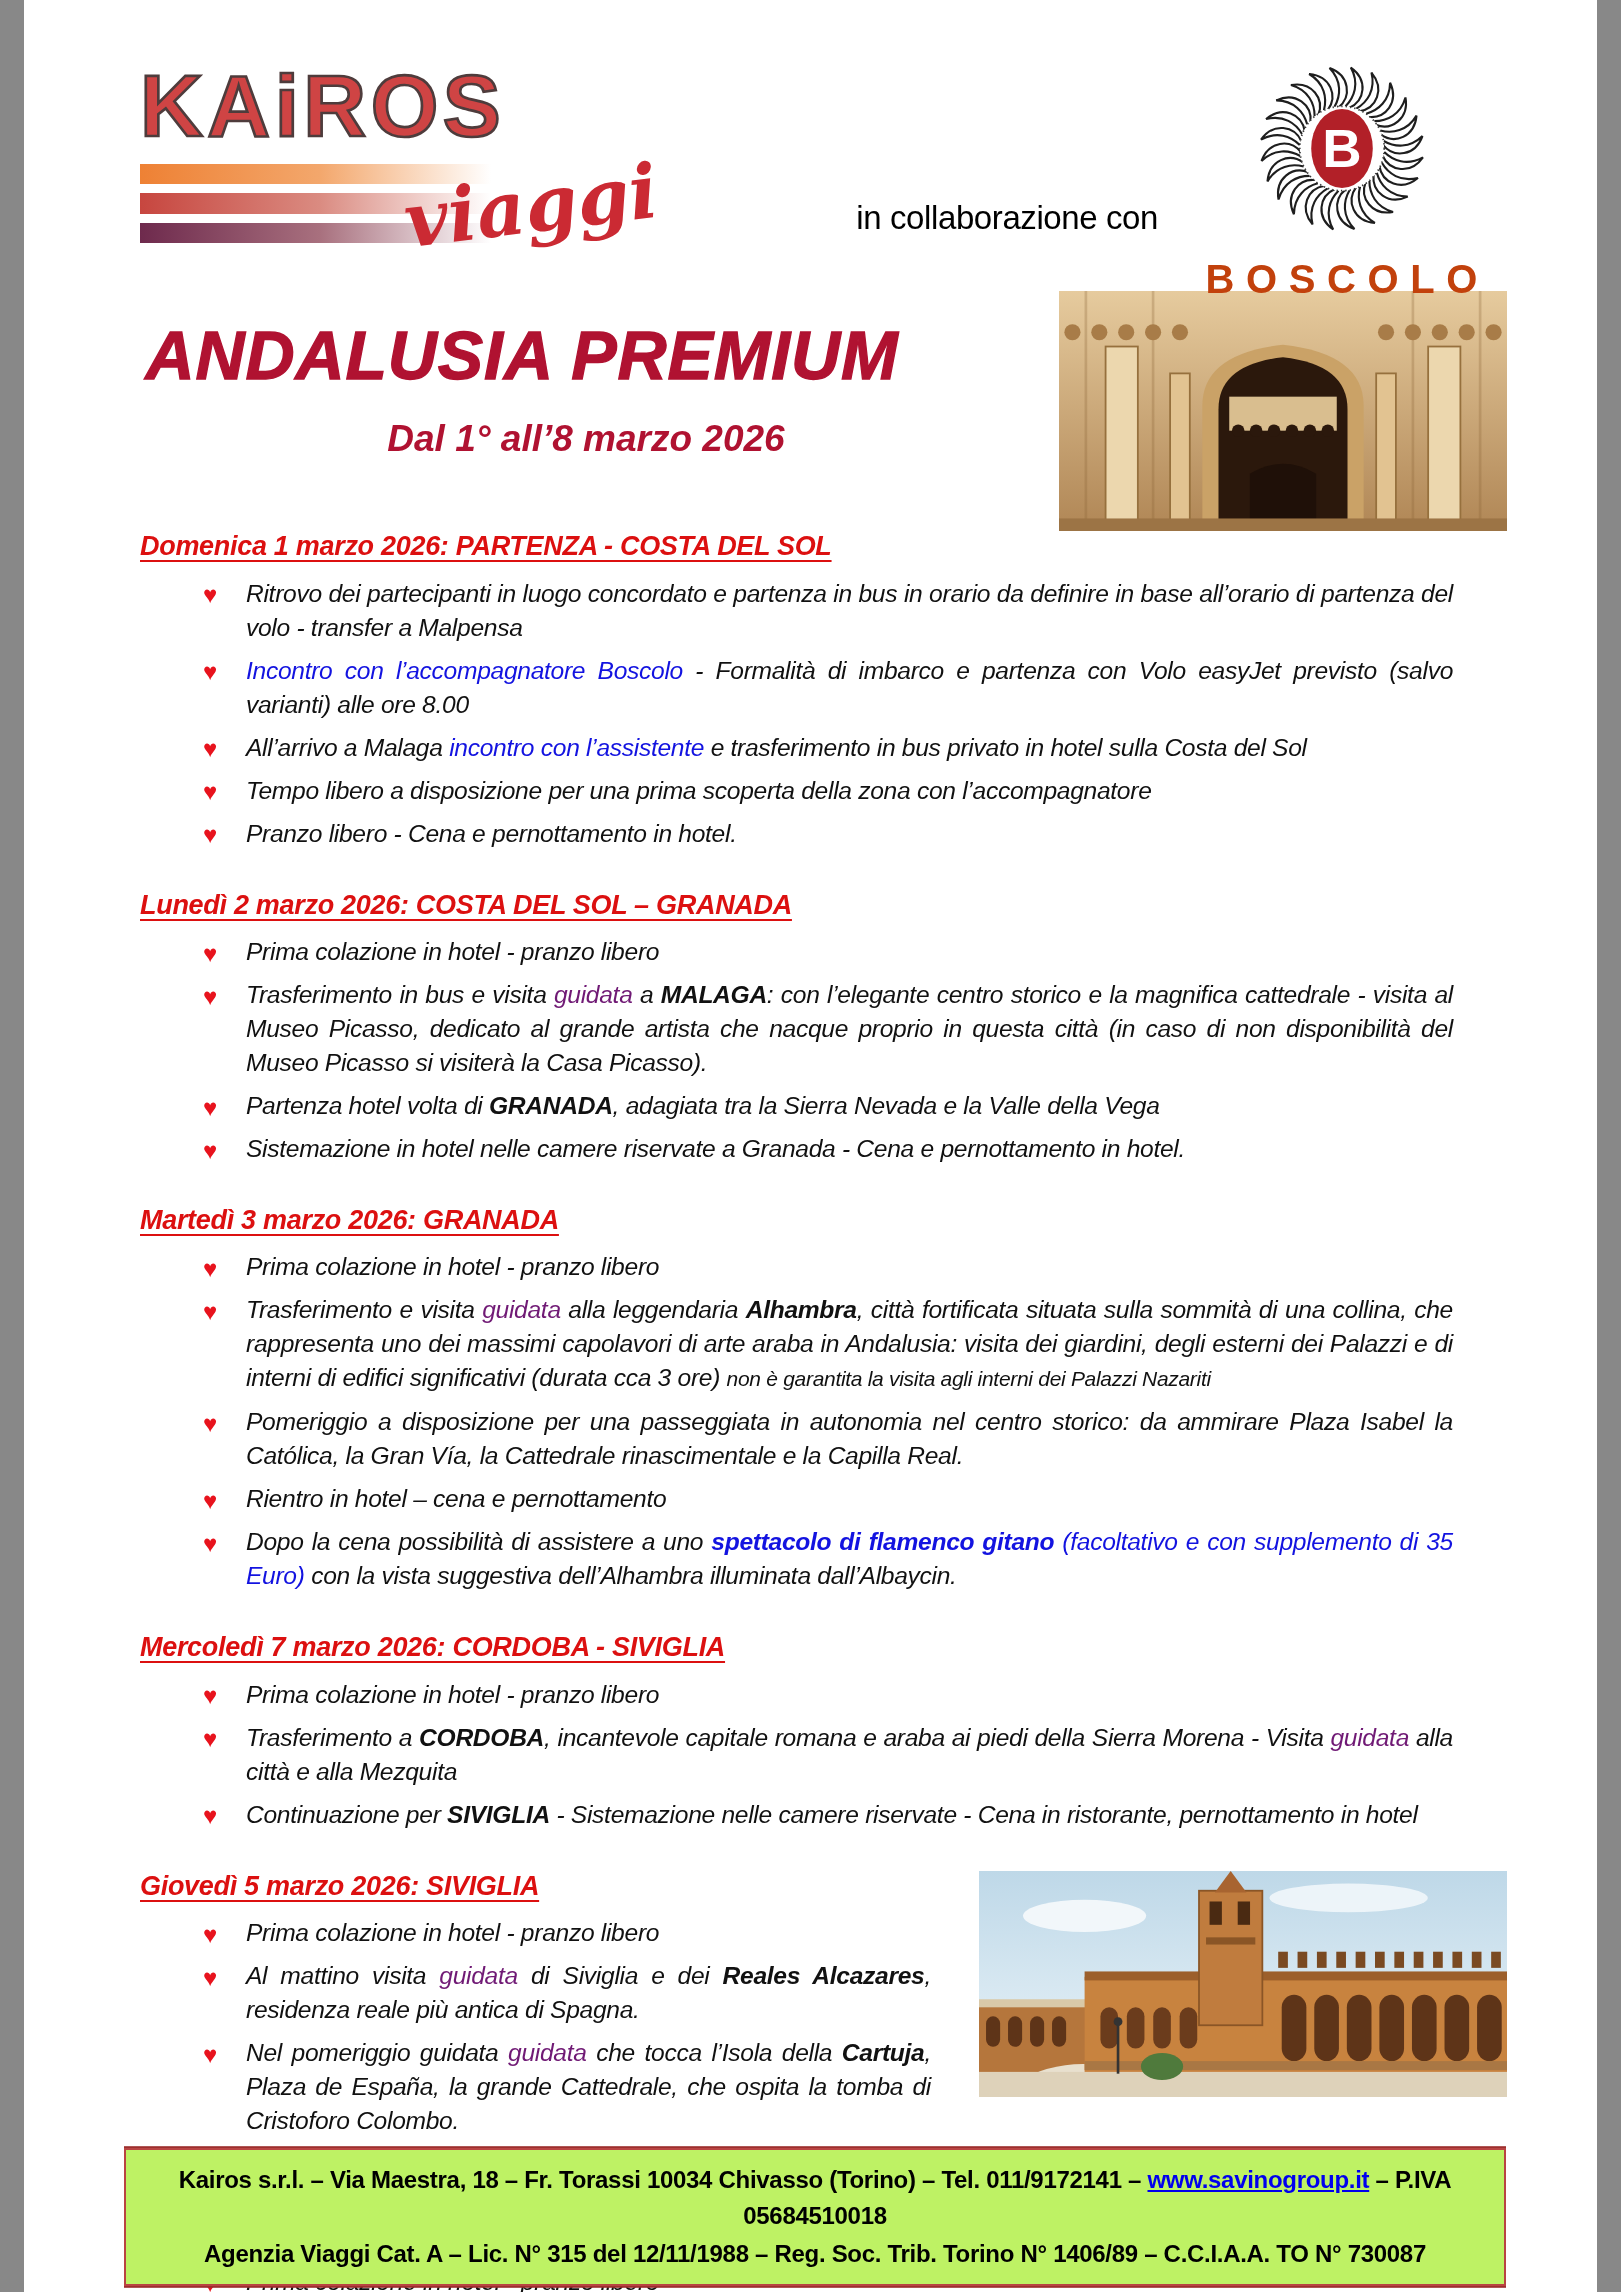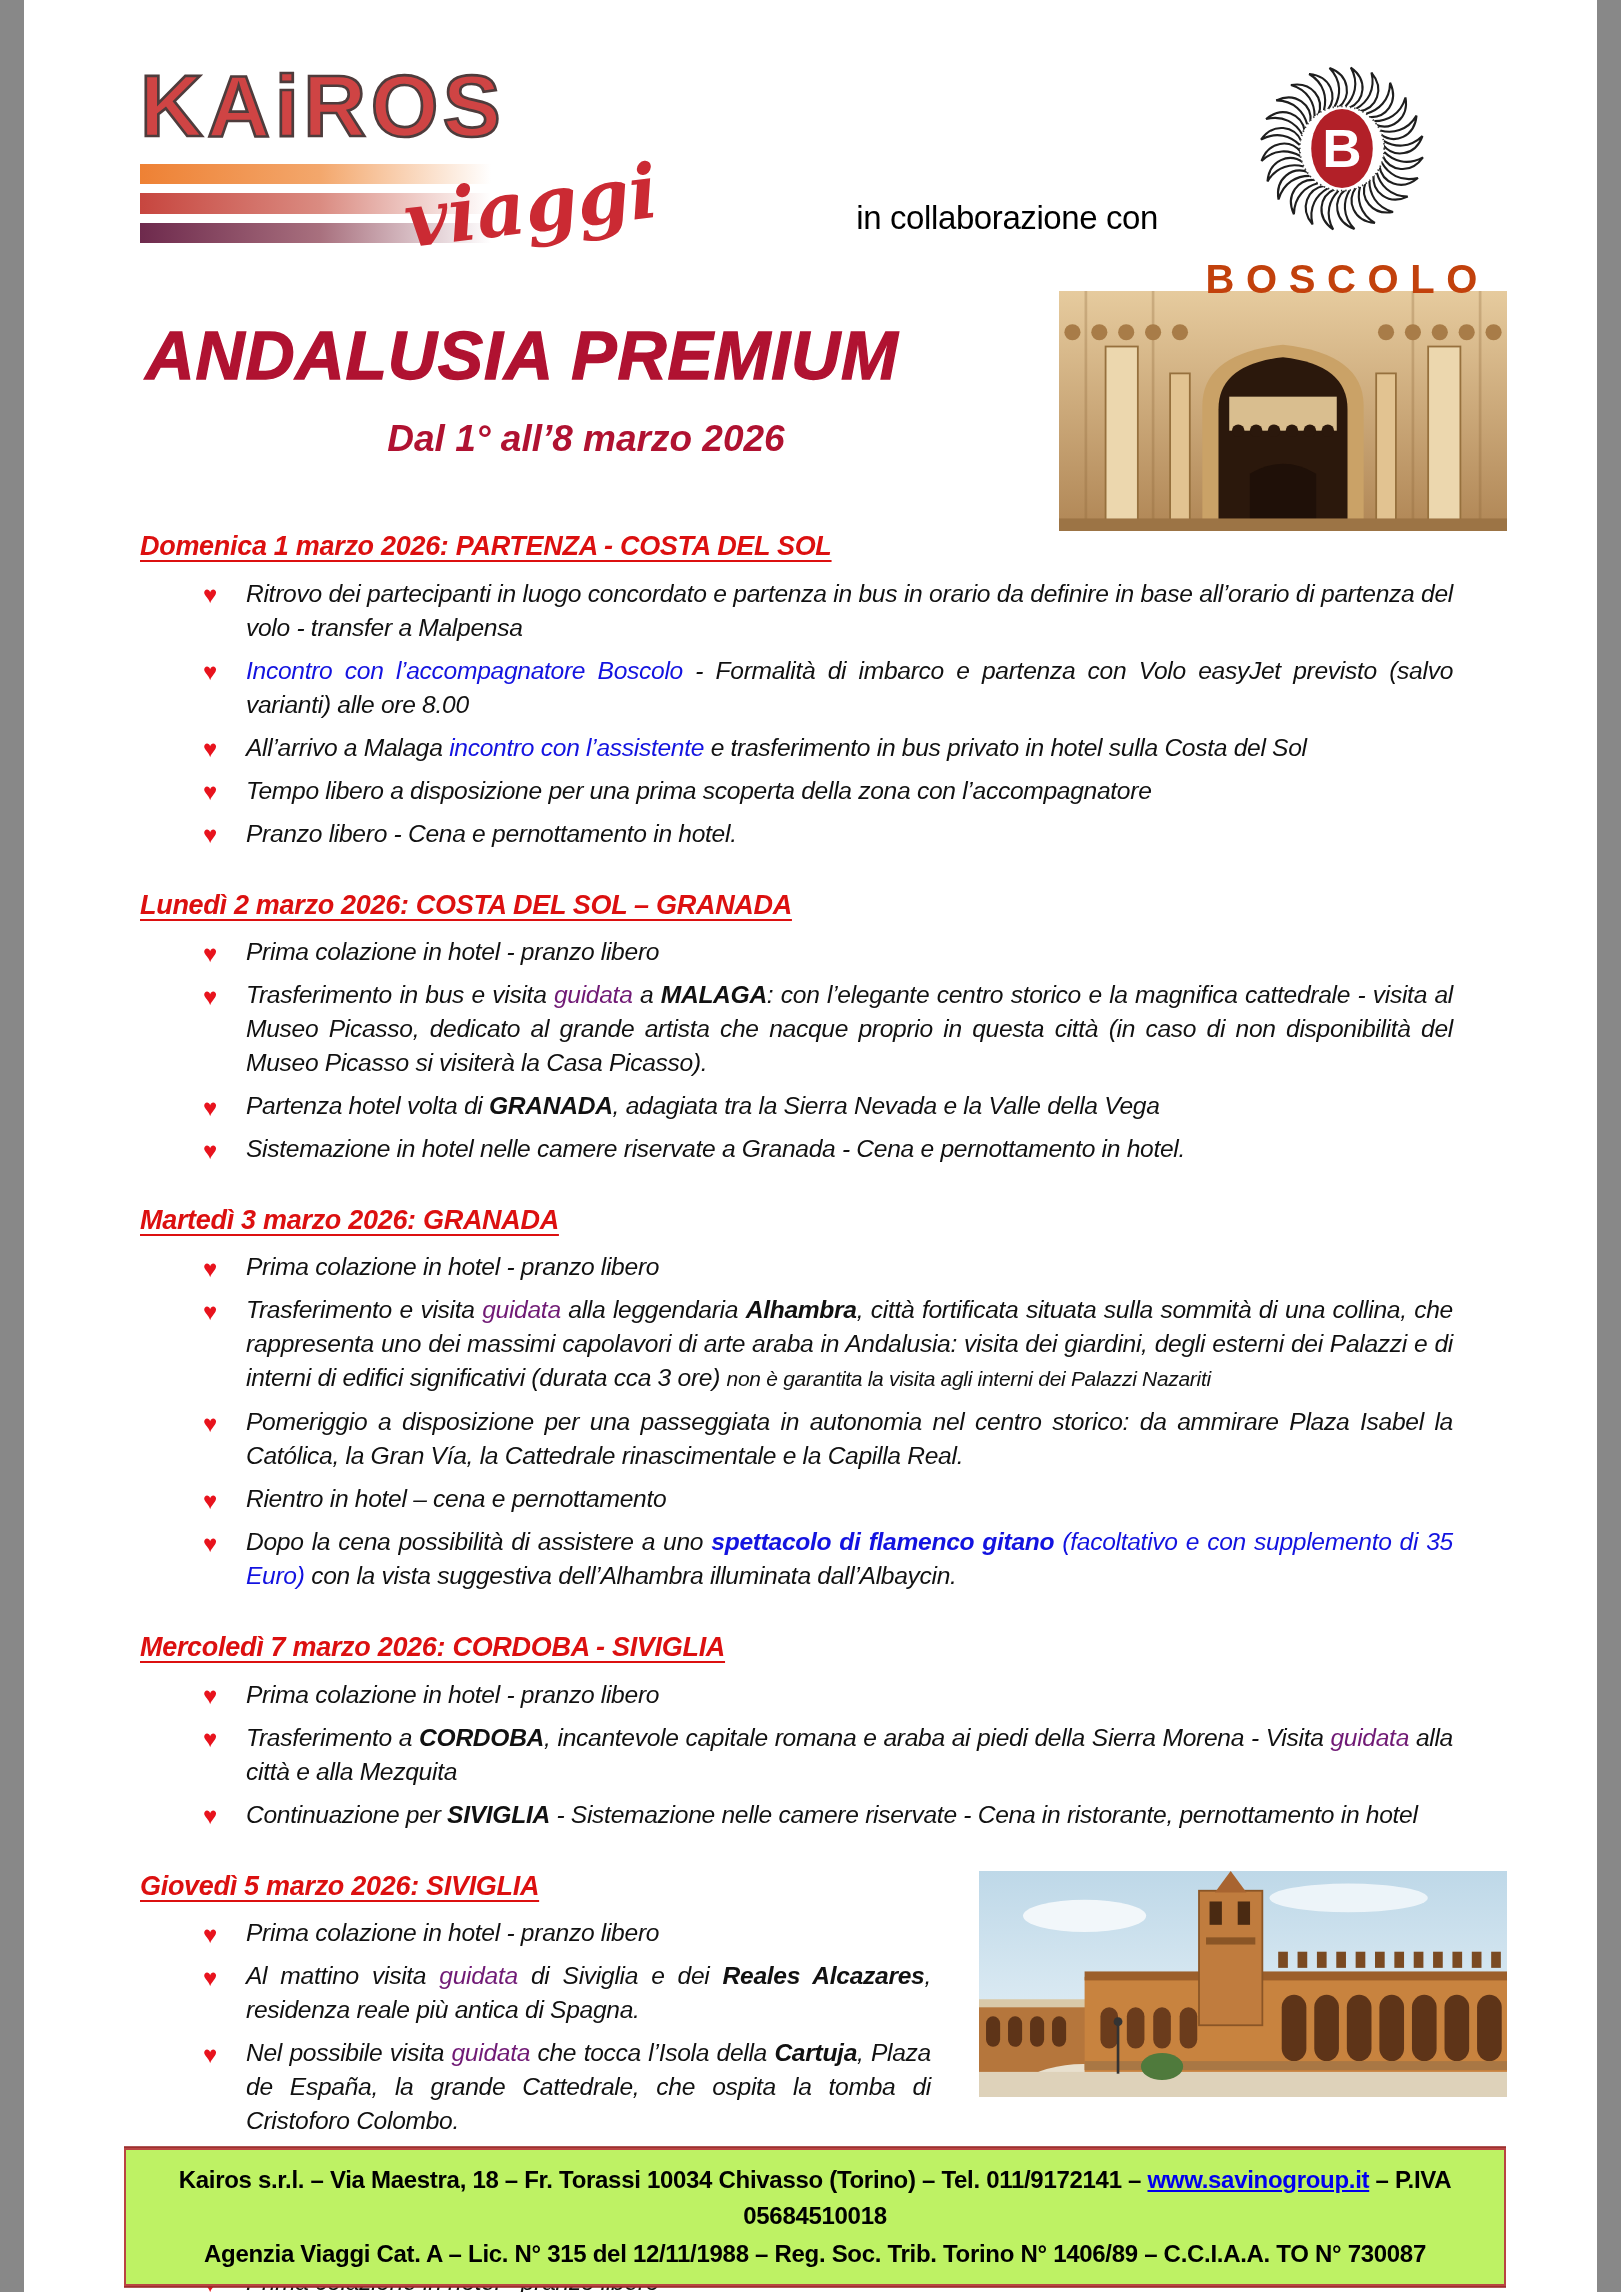--- a/index.html
+++ b/index.html
@@ -261,21 +261,21 @@
         <rect x="0" y="224" width="600" height="28" fill="#ded2ba"></rect>
         <ellipse cx="208" cy="218" rx="24" ry="15" fill="#4f7a3c"></ellipse>
         <line x1="158" y1="172" x2="158" y2="226" stroke="#333" stroke-width="3"></line>
         <circle cx="158" cy="168" r="5" fill="#333"></circle>
       </svg>
     </div>
   <h3>Giovedì 5 marzo 2026: SIVIGLIA</h3>
         <ul>
           <li><span class="heart">♥</span><span>Prima colazione in hotel - pranzo libero</span></li>
           <li><span class="heart">♥</span><span>Al mattino visita </span><span class="red">guidata</span><span> di Siviglia e dei </span><span class="b">Reales Alcazares</span><span>, residenza reale più antica di Spagna.</span></li>
-          <li><span class="heart">♥</span><span>Nel possibile visita </span><span class="red">guidata</span><span> che tocca l’Isola della </span><span class="b">Cartuja</span><span>, Plaza de España, la grande Cattedrale, che ospita la tomba di Cristoforo Colombo.</span></li>
+          <li><span class="heart">♥</span><span>Nel pomeriggio guidata </span><span class="red">guidata</span><span> che tocca l’Isola della </span><span class="b">Cartuja</span><span>, Plaza de España, la grande Cattedrale, che ospita la tomba di Cristoforo Colombo.</span></li>
           <li><span class="heart">♥</span><span class="b">Cena libera</span><span> - è possibile partecipare a </span><span class="blueb">cena facoltativa con spettacolo di flamenco</span><span> </span><span class="bluei">(supplemento 55 Euro)</span></li>
         </ul>
       </section>
       <section>
         <h3>Venerdì 6 marzo 2026: SIVIGLIA – CADICE E JEREZ</h3>
         <ul>
           <li><span class="heart">♥</span><span>Prima colazione in hotel - pranzo libero</span></li>
         </ul>
       </section>
     </div>

